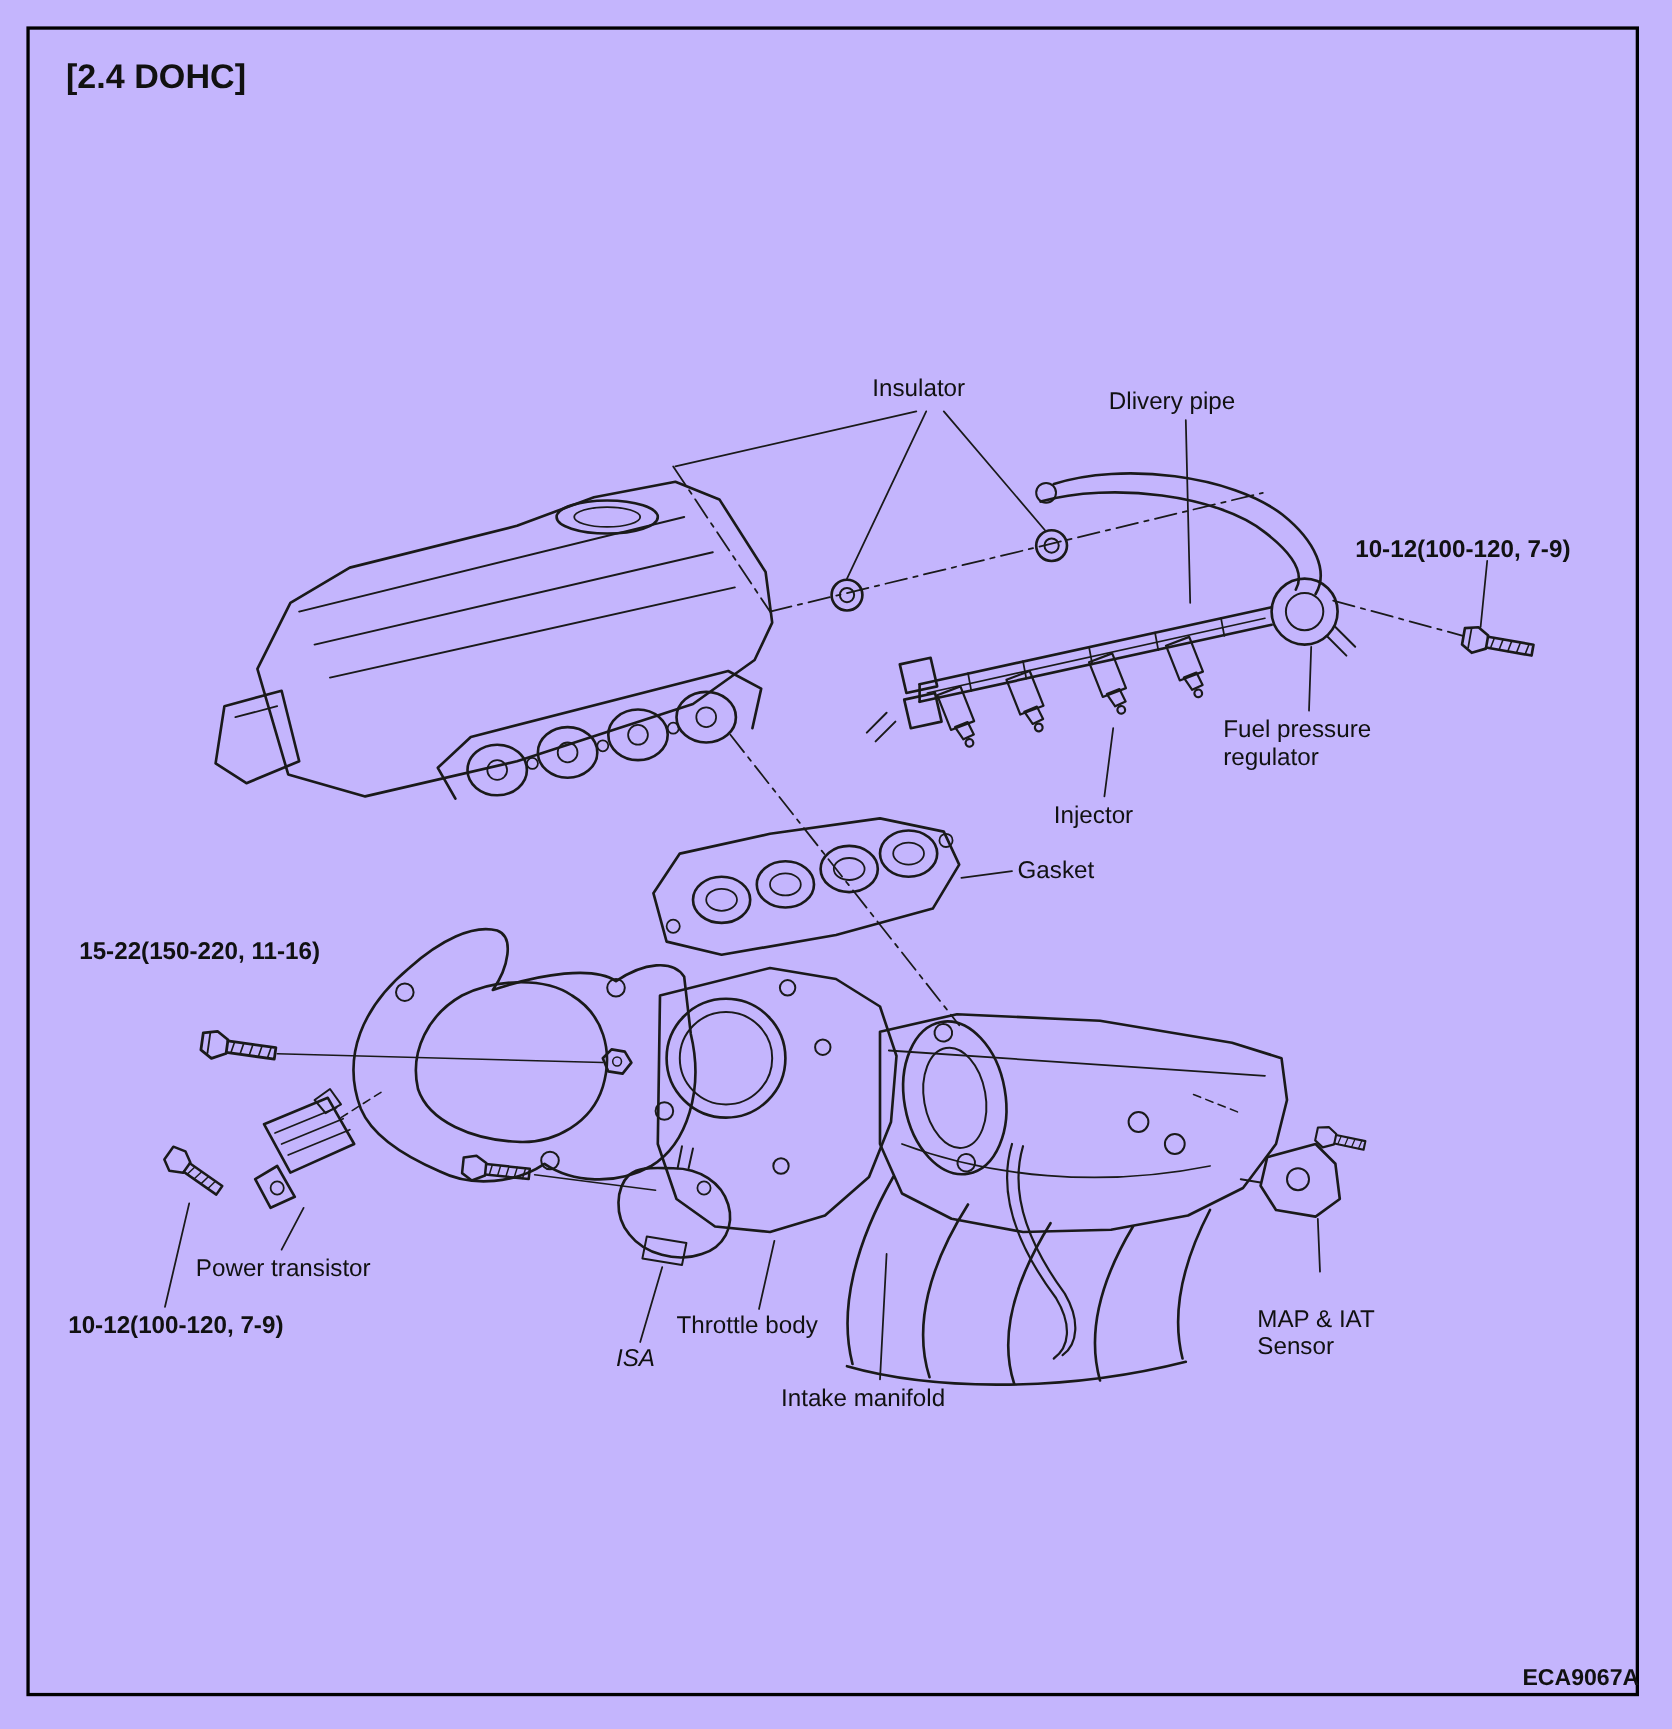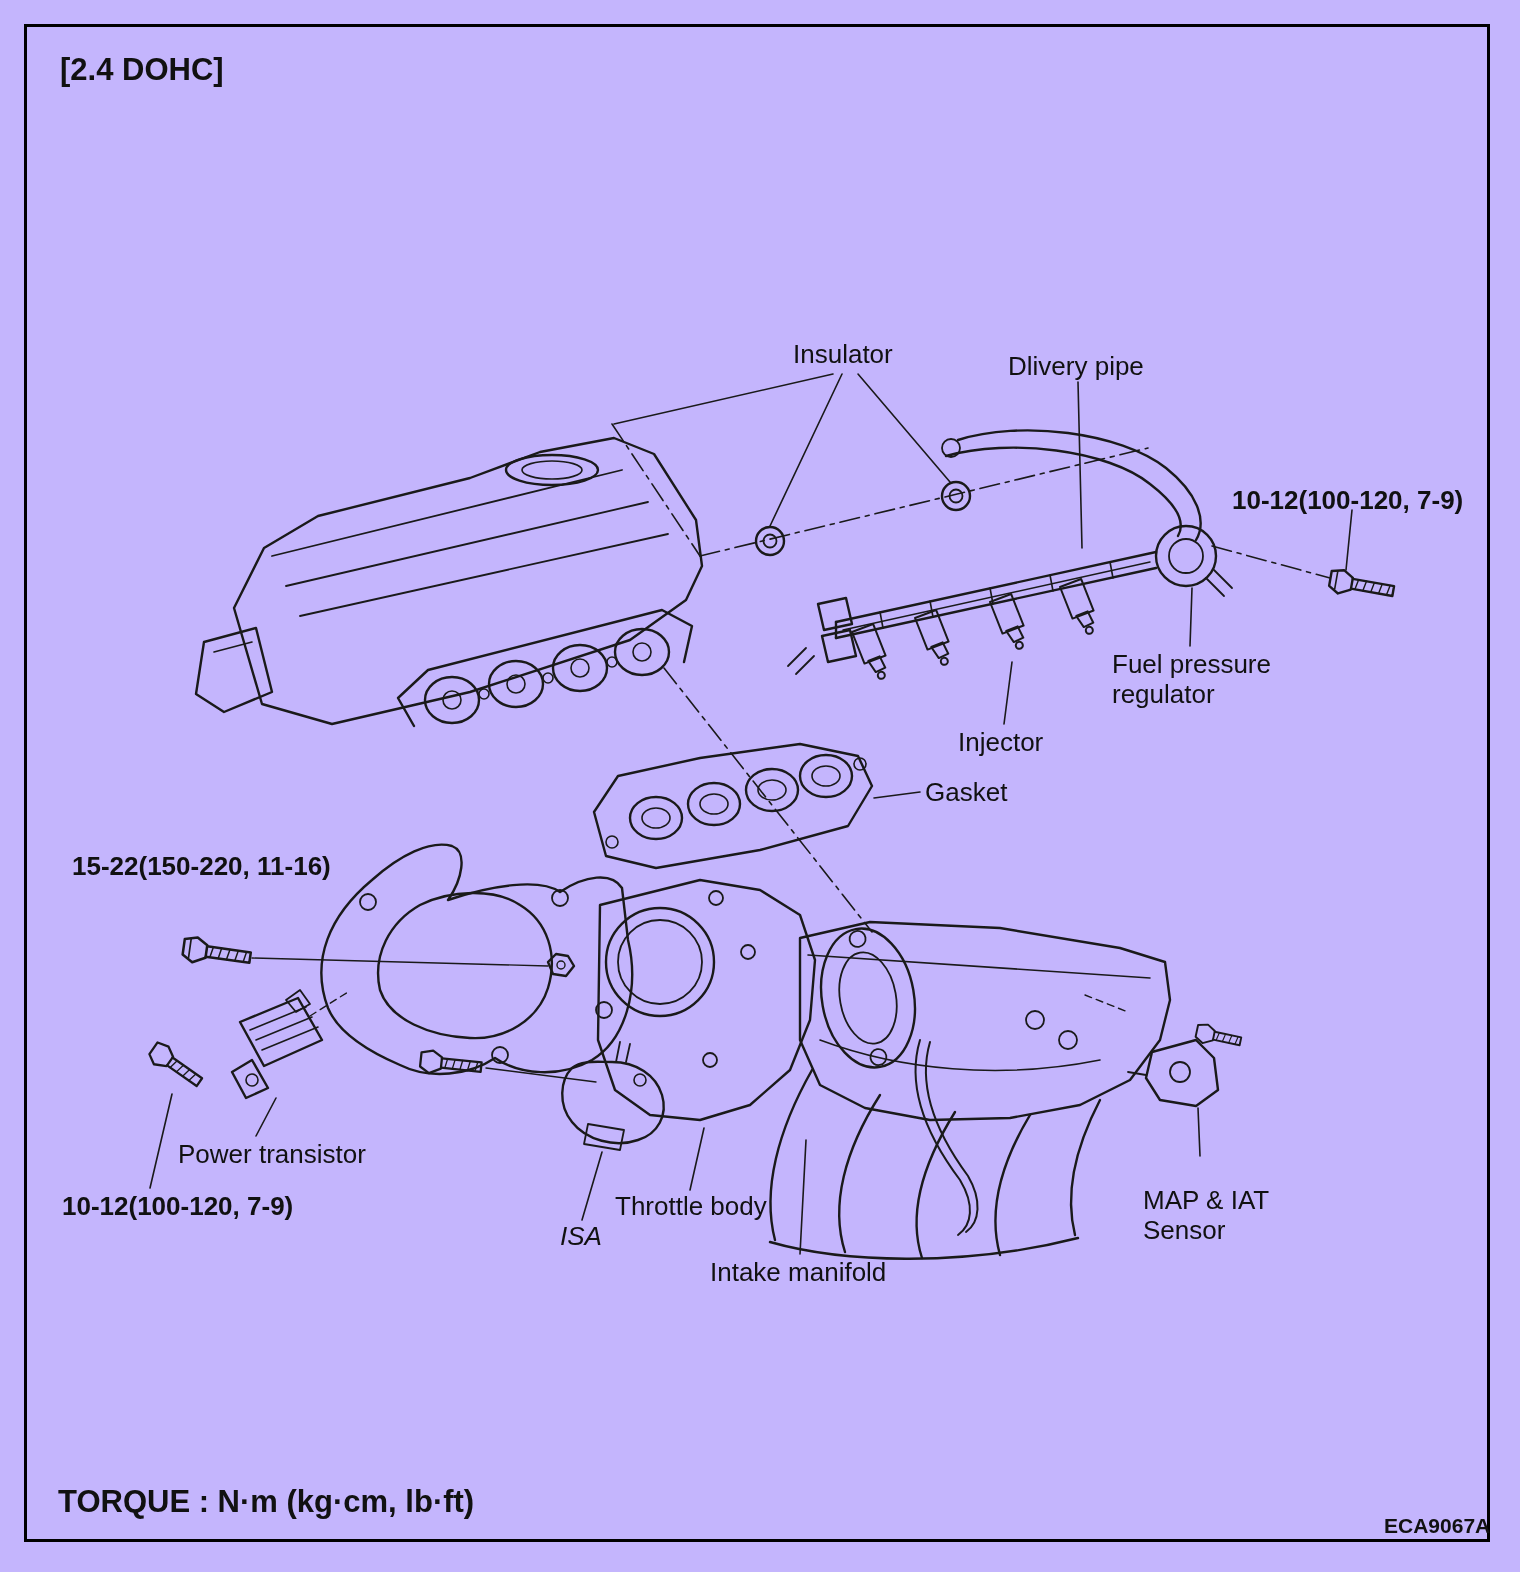--- a/index.html
+++ b/index.html
@@ -27,21 +27,21 @@
   }
   .diagram-svg {
     position: absolute;
     left: 0;
     top: 0;
     width: 1520px;
     height: 1572px;
   }
   .lbl {
     position: absolute;
-    font-size: 26px;
+    font-size: 22px;
     line-height: 1.15;
     white-space: nowrap;
     color: #111111;
   }
   .lbl.bold { font-weight: bold; }
   .lbl.wrap { white-space: normal; }
   .title {
     position: absolute;
     left: 60px;
     top: 52px;
@@ -309,15 +309,14 @@
   <div class="lbl" id="lbl-injector">Injector</div>
   <div class="lbl" id="lbl-gasket">Gasket</div>
   <div class="lbl bold" id="lbl-torque-15-22">15-22(150-220, 11-16)</div>
   <div class="lbl" id="lbl-power-transistor">Power transistor</div>
   <div class="lbl bold" id="lbl-torque-bl">10-12(100-120, 7-9)</div>
   <div class="lbl" id="lbl-isa">ISA</div>
   <div class="lbl" id="lbl-throttle-body">Throttle body</div>
   <div class="lbl" id="lbl-intake-manifold">Intake manifold</div>
   <div class="lbl wrap" id="lbl-map-iat">MAP &amp; IAT Sensor</div>
 
-  <div class="torque-note">TORQUE : N·m (kg·cm, lb·ft)</div>
   <div class="figure-code">ECA9067A</div>
 </div>
 
 </body></html>

